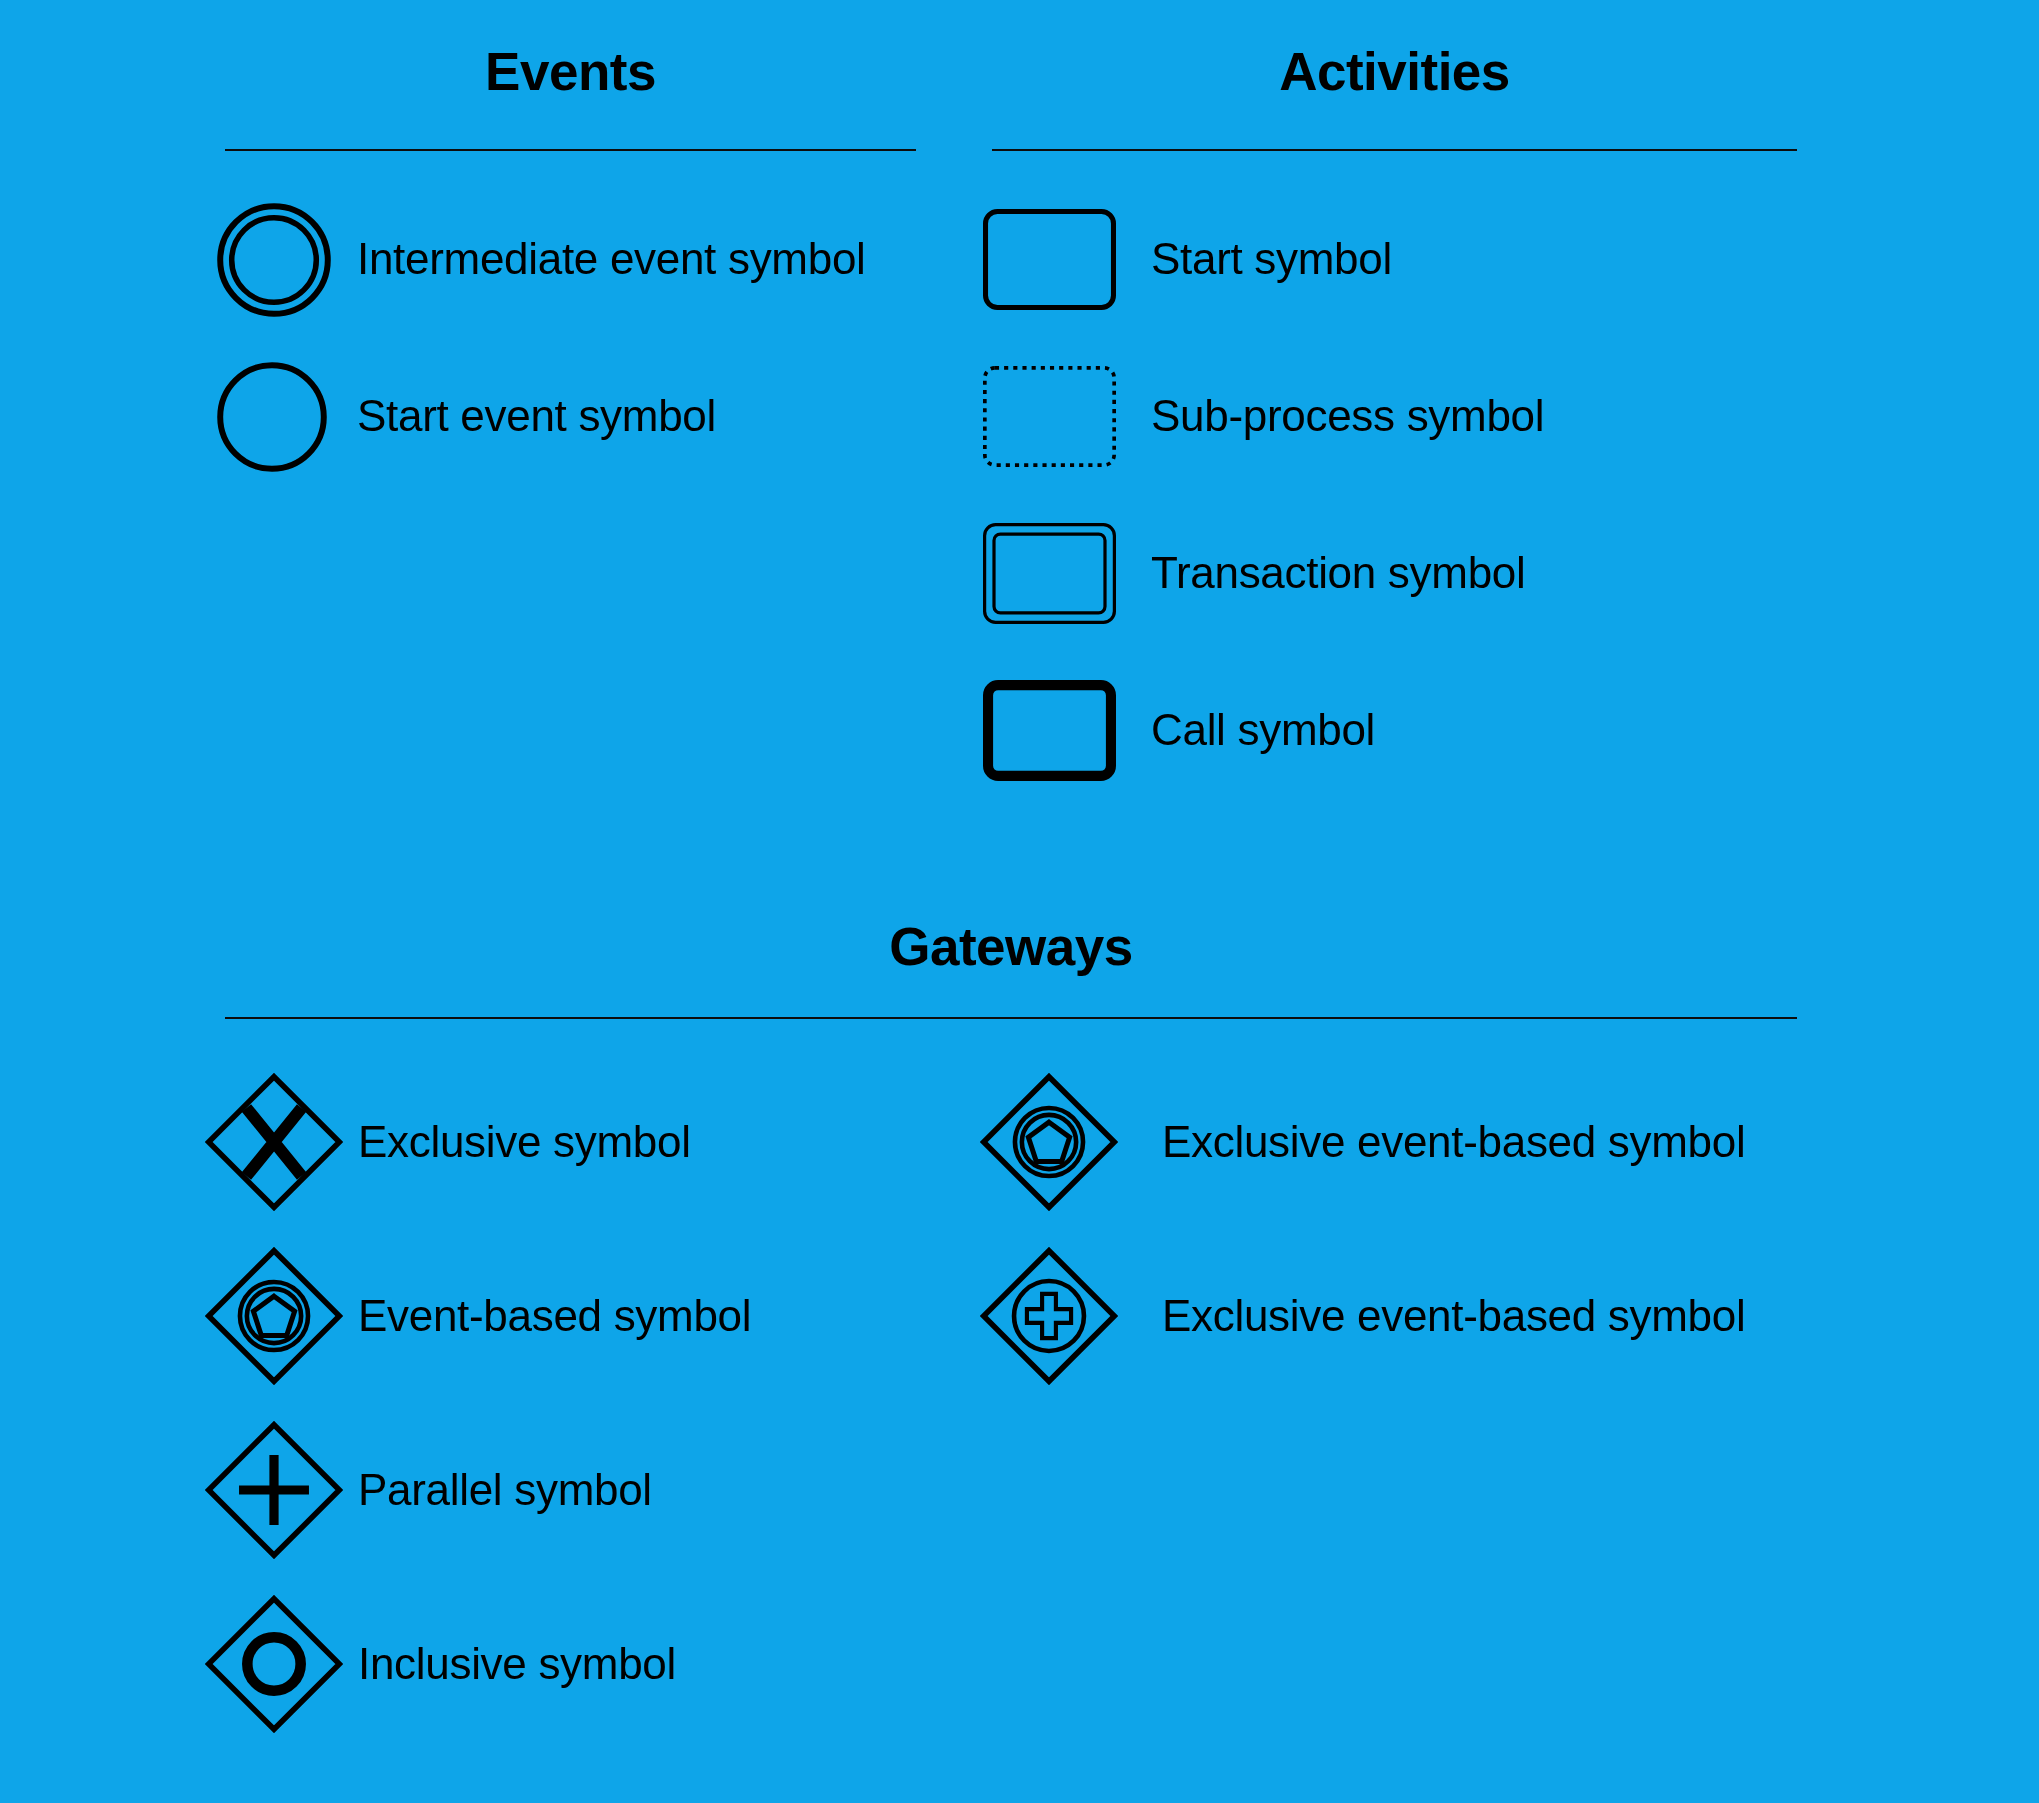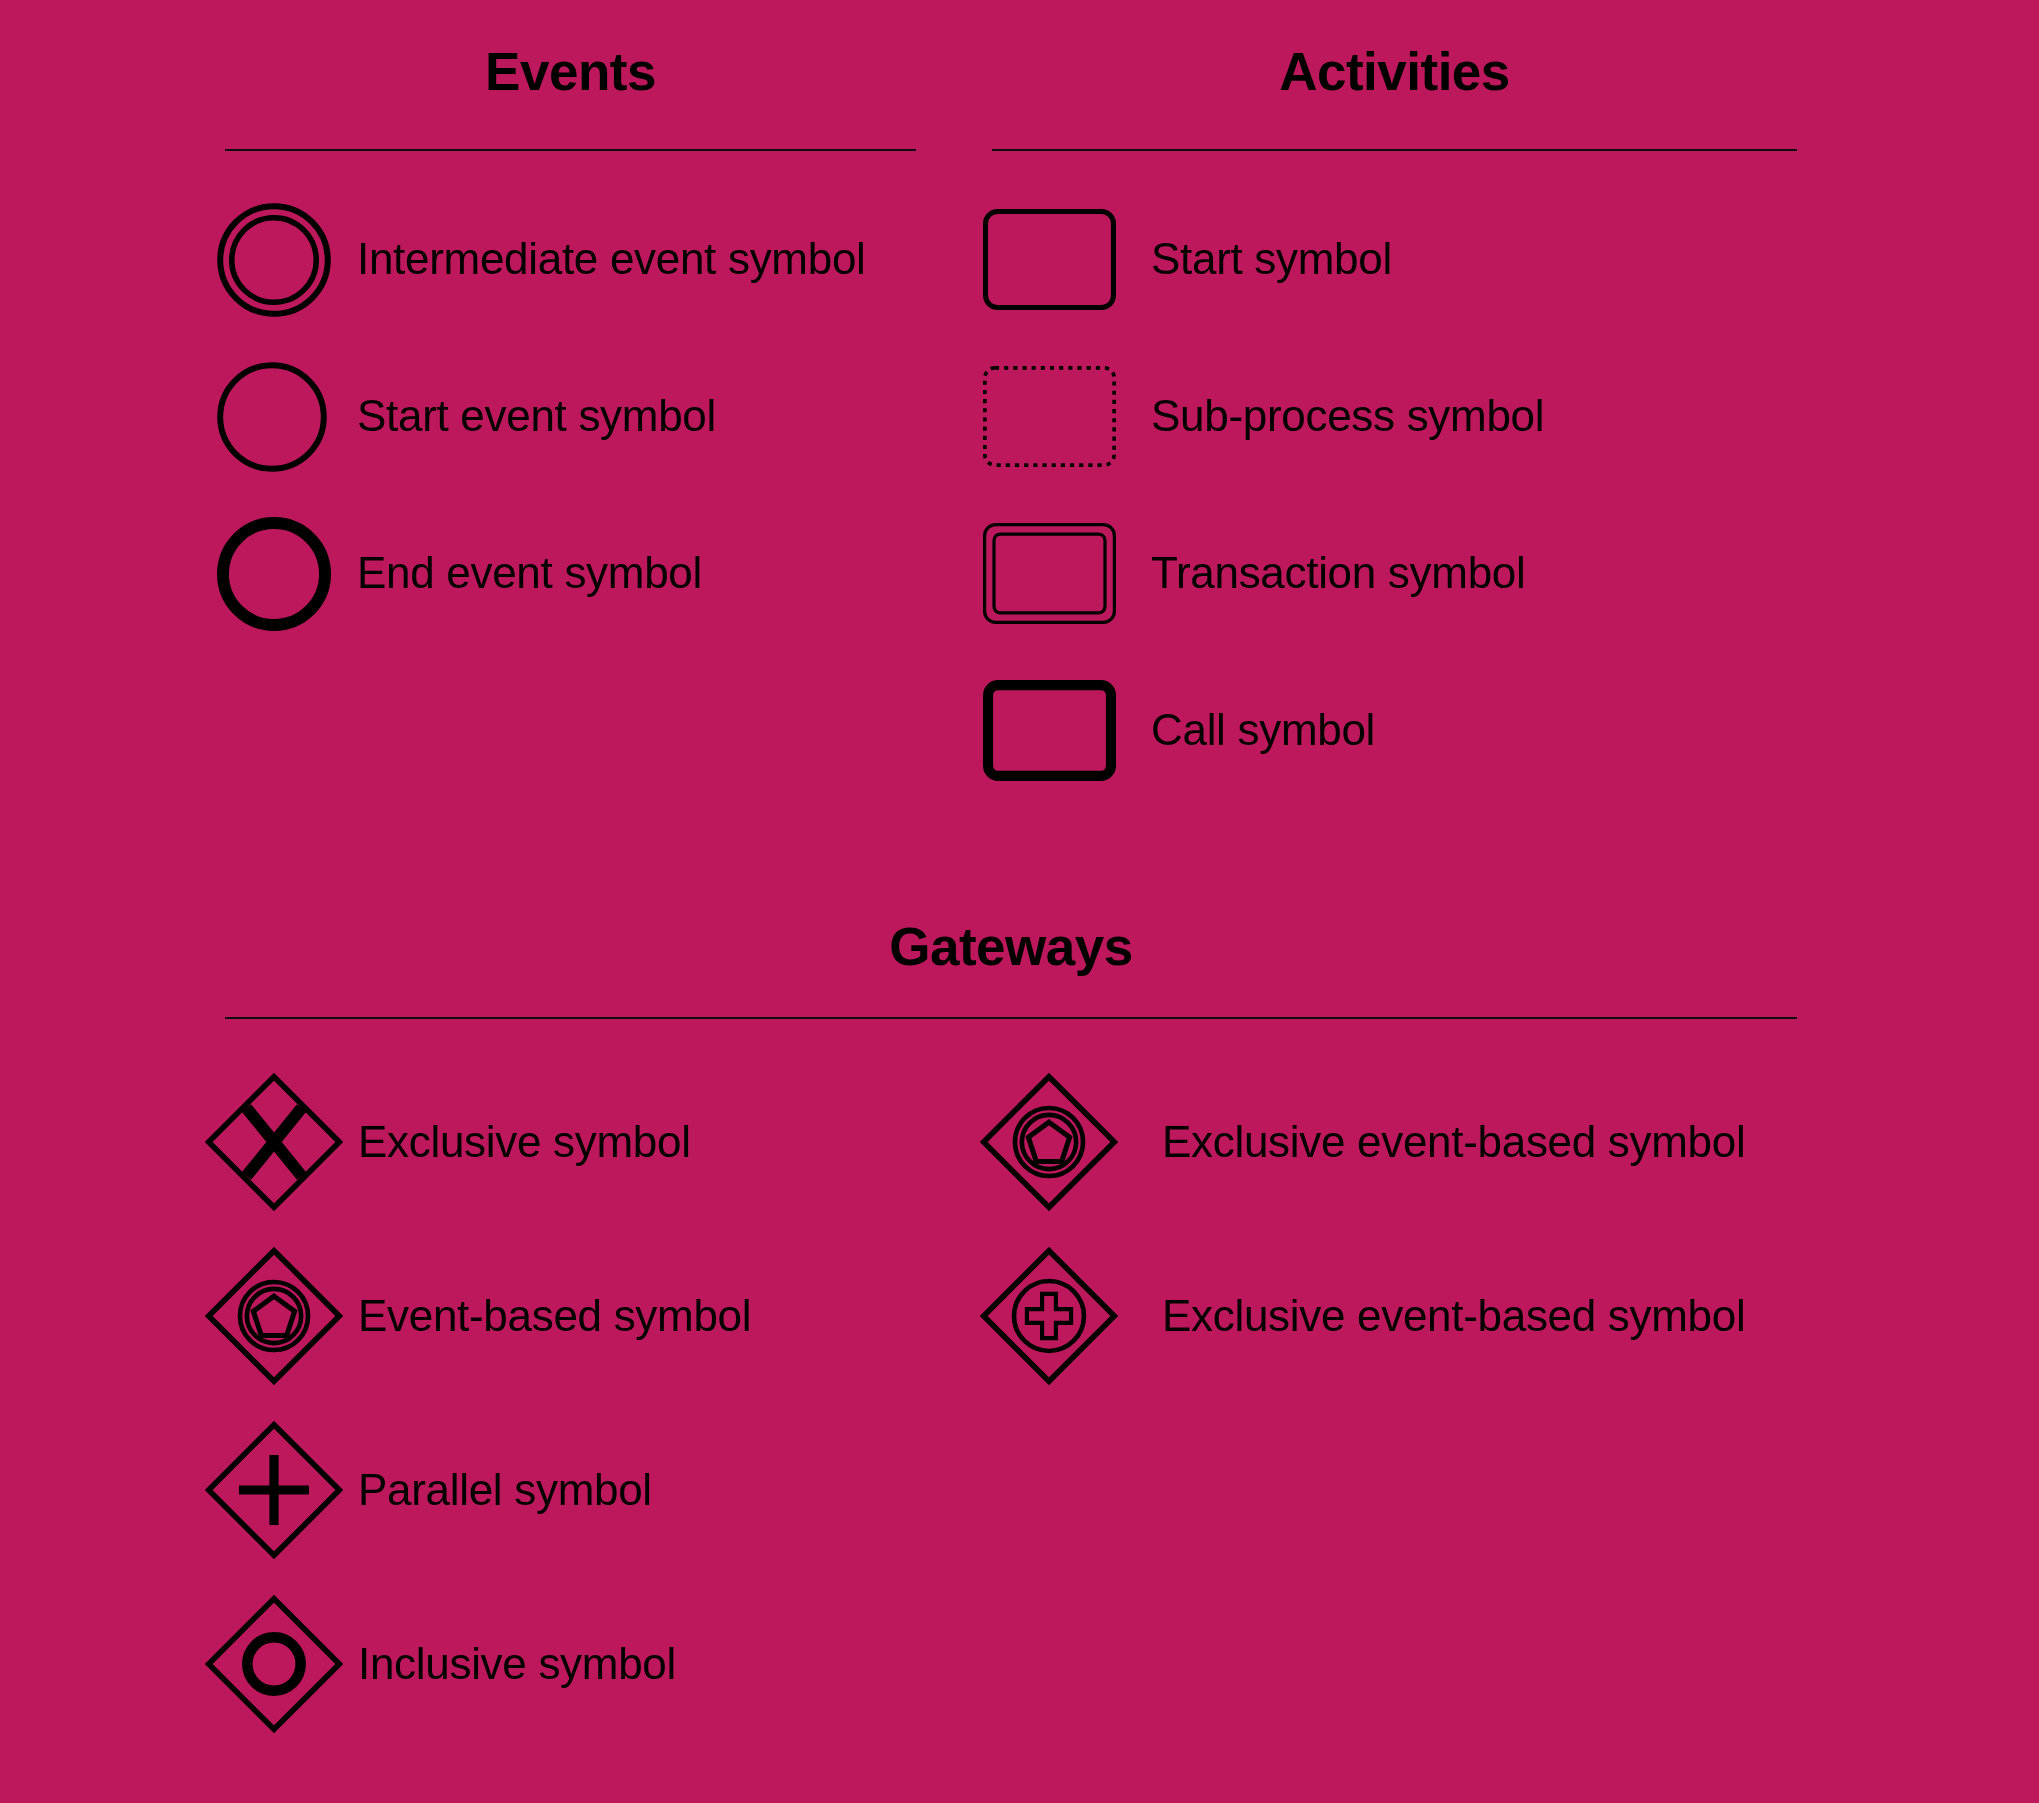--- a/index.html
+++ b/index.html
@@ -1,19 +1,19 @@
 <!DOCTYPE html>
 <html style="font-size:14.7px"><head>
 <meta charset="utf-8">
 <style>
   html,body{margin:0;padding:0;background:#fff;}
   #page{
     position:relative;
     width:2040px;height:1804px;
-    background:#be185d;
+    background:#0ea5e9;
     color:#000;
     font-family:"Liberation Sans","DejaVu Sans",sans-serif;
     overflow:hidden;
   }
   .section-head{
     position:absolute;
     text-align:center;
     font-size:53px;
     font-weight:700;
     letter-spacing:-0.5px;
@@ -74,28 +74,20 @@
         </span>
         <span class="lbl">Intermediate event symbol</span>
       </div>
       <div class="row">
         <span class="sym">
           <svg width="110" height="110" viewBox="0 0 120 120">
             <circle cx="60" cy="60" r="56.5" fill="none" stroke="#000000" stroke-width="6.5"></circle>
           </svg>
         </span>
         <span class="lbl">Start event symbol</span>
-      </div>
-      <div class="row">
-        <span class="sym">
-          <svg width="114" height="114" viewBox="0 0 124 124">
-            <circle cx="62" cy="62" r="55.5" fill="none" stroke="#000000" stroke-width="13"></circle>
-          </svg>
-        </span>
-        <span class="lbl">End event symbol</span>
       </div>
     </div>
   <div class="rows" id="activities-rows">
       <div class="row">
         <span class="sym">
           <svg width="133" height="101" viewBox="0 0 145 110">
             <rect x="2.75" y="2.75" width="139.5" height="104.5" rx="13" fill="none" stroke="#000000" stroke-width="5.5"></rect>
           </svg>
         </span>
         <span class="lbl">Start symbol</span>

